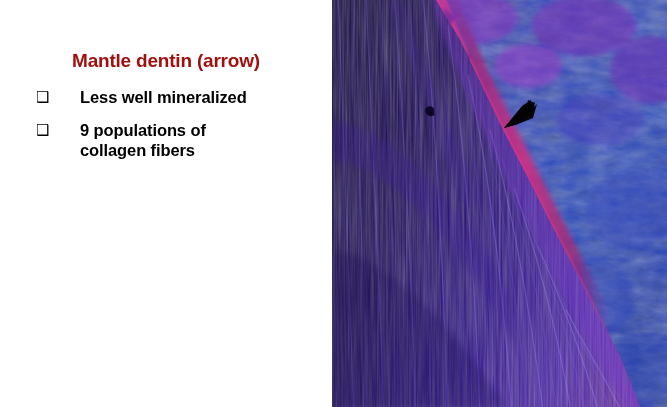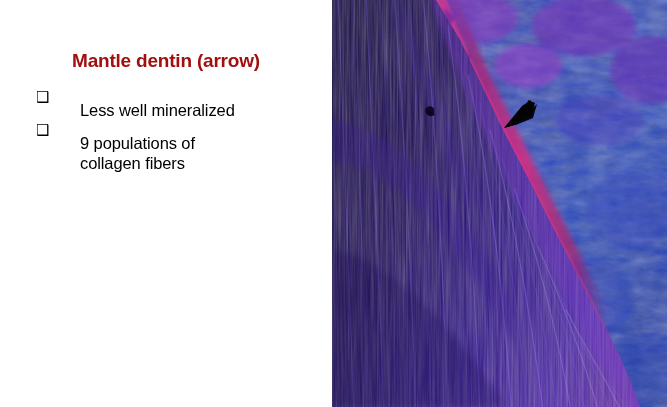--- a/index.html
+++ b/index.html
@@ -53,26 +53,25 @@
     width: 44px;
     flex: 0 0 44px;
     font-size: 15px;
     line-height: 18px;
     color: #000000;
     padding-top: 1px;
     font-family: "DejaVu Sans", sans-serif;
   }
   .bullet-text {
     font-size: 16.5px;
-    font-weight: normal;
+    font-weight: bold;
     line-height: 20px;
     color: #000000;
     letter-spacing: -0.1px;
     white-space: pre-line;
-    margin-top: 13px;
   }
 
   
   #micrograph {
     position: absolute;
     left: 332px;
     top: 0;
     width: 335px;
     height: 407px;
     overflow: hidden;

